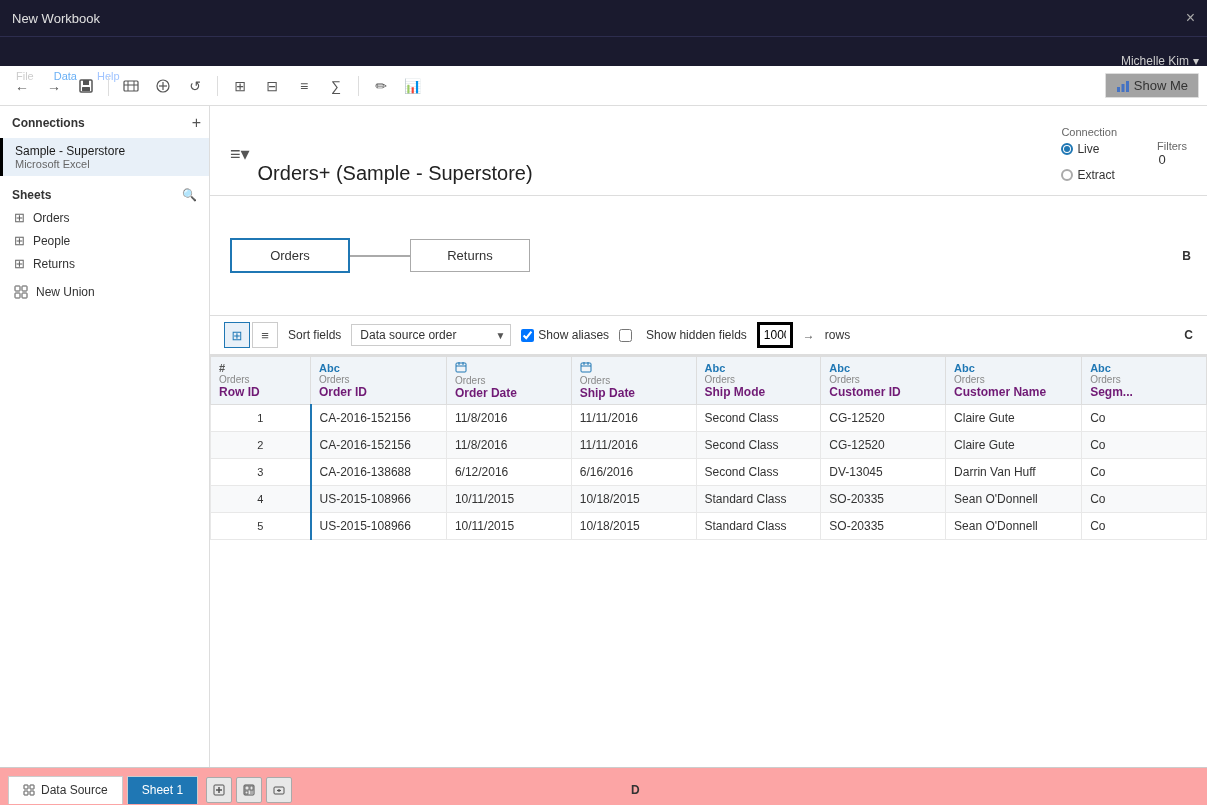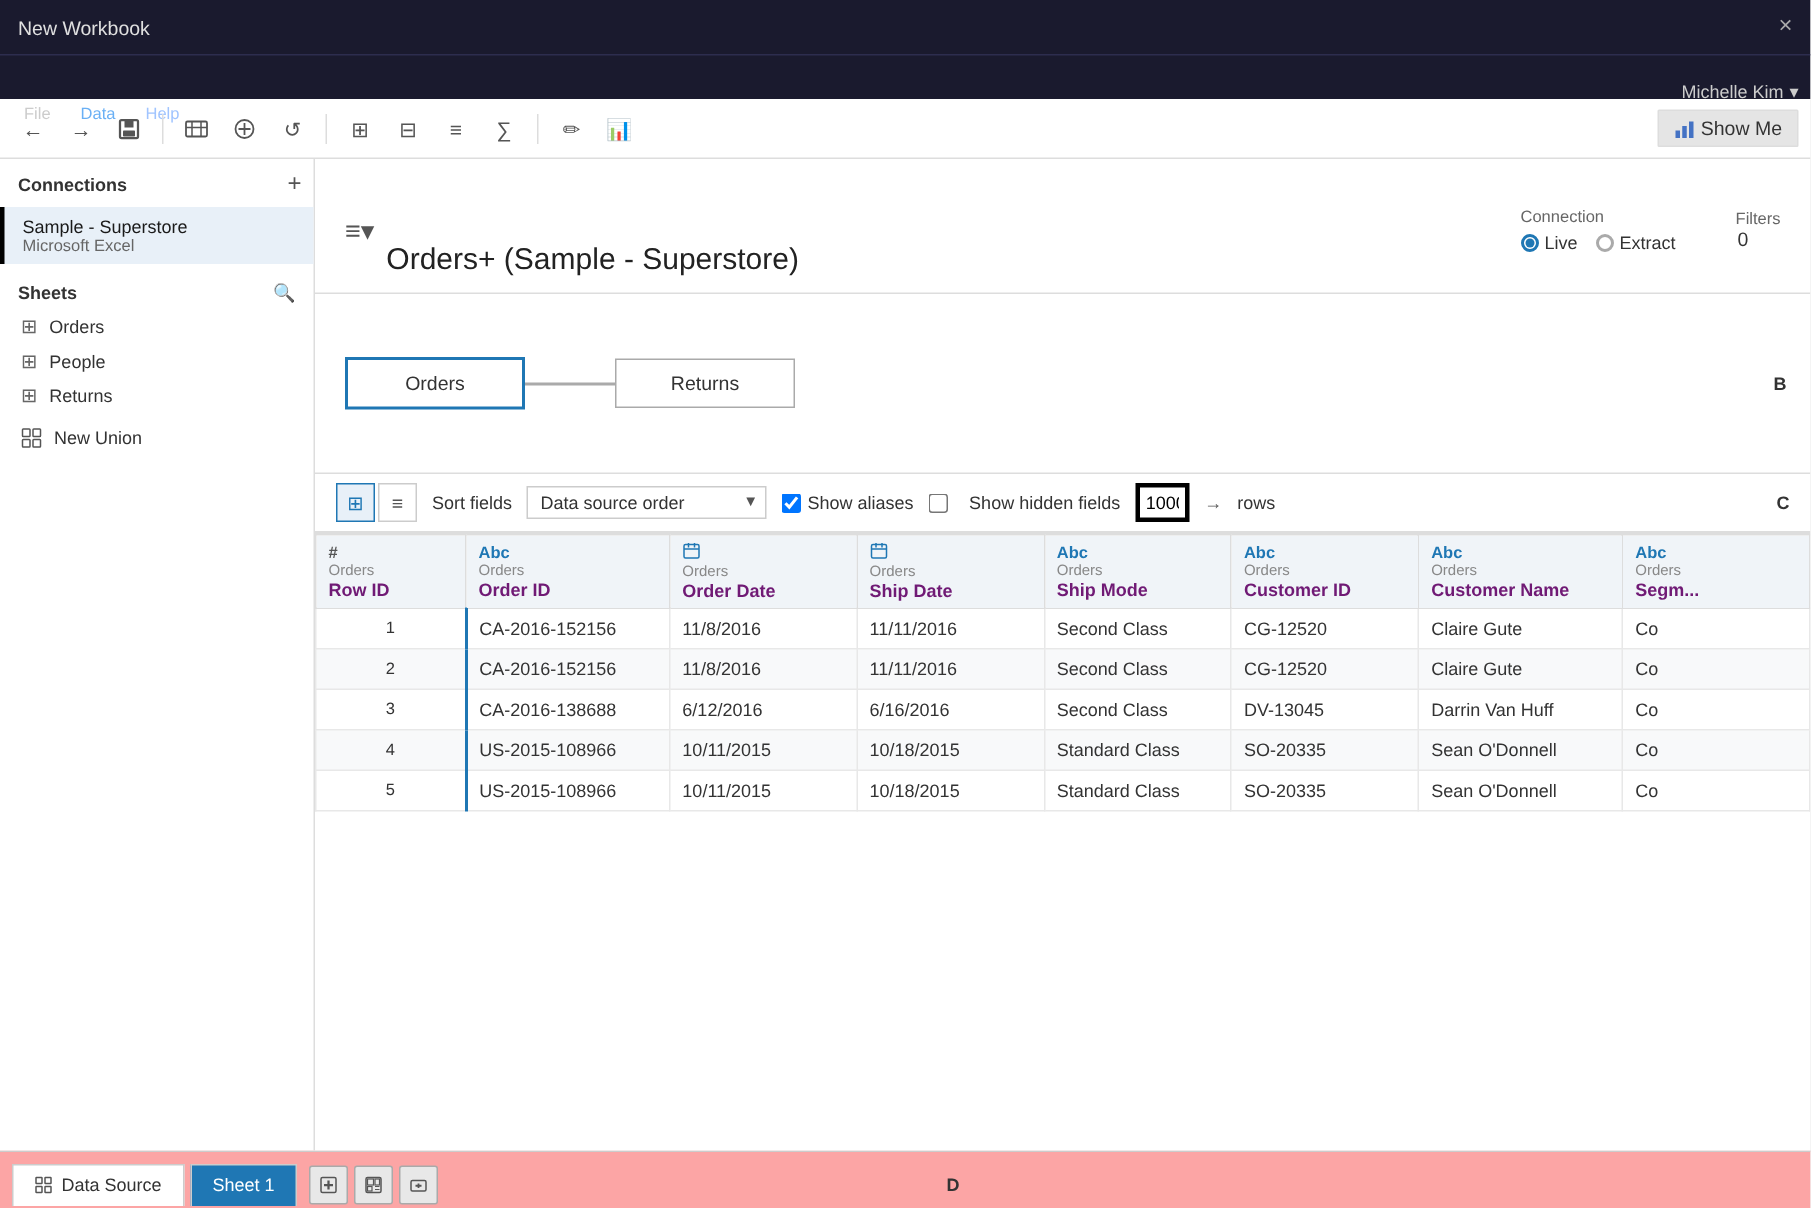--- a/index.html
+++ b/index.html
@@ -47,21 +47,21 @@
     .toolbar-left { display: flex; align-items: center; gap: 4px; }
     .toolbar-btn {
       width: 28px; height: 28px;
       border: none; background: transparent; cursor: pointer;
       display: flex; align-items: center; justify-content: center;
       color: #555; border-radius: 3px; font-size: 14px;
     }
     .toolbar-separator { width: 1px; height: 20px; background: #ddd; margin: 0 4px; }
     .show-me-btn {
       display: flex; align-items: center; gap: 4px;
-      padding: 4px 10px; background: #e5e5e5; border: 1px solid #ddd;
+      padding: 4px 10px; background: #a3a3a3; border: 1px solid #ddd;
       cursor: pointer; font-size: 13px; color: #333; border-radius: 1px;
     }
 
     
     .main-layout {
       display: flex;
       height: calc(805px - 36px - 30px - 40px - 38px);
     }
 
     
@@ -107,21 +107,21 @@
       background: white;
       padding: 16px 20px 10px;
       border-bottom: 1px solid #ddd;
       display: flex;
       align-items: center;
       justify-content: space-between;
     }
     .ds-title { font-size: 22px; color: #333; font-weight: 400; display: flex; align-items: center; gap: 8px; }
     .ds-conn-section { display: flex; align-items: center; gap: 20px; }
     .conn-label { font-size: 11px; color: #666; margin-bottom: 4px; }
-    .conn-options { display: flex; gap: 12px; }
+    .conn-options { display: flex; gap: 12px; flex-direction: column; }
     .conn-option { display: flex; align-items: center; gap: 4px; font-size: 12px; color: #333; cursor: pointer; }
     .radio-dot { width: 12px; height: 12px; border-radius: 50%; border: 2px solid #1f77b4; display: flex; align-items: center; justify-content: center; }
     .radio-dot.active::after { content: ''; width: 6px; height: 6px; background: #1f77b4; border-radius: 50%; }
     .radio-empty { width: 12px; height: 12px; border-radius: 50%; border: 2px solid #aaa; }
     .filters-section { text-align: center; }
     .filters-label { font-size: 11px; color: #666; margin-left: 20px; }
     .filters-count { font-size: 13px; color: #333; }
 
     
     .join-area {

